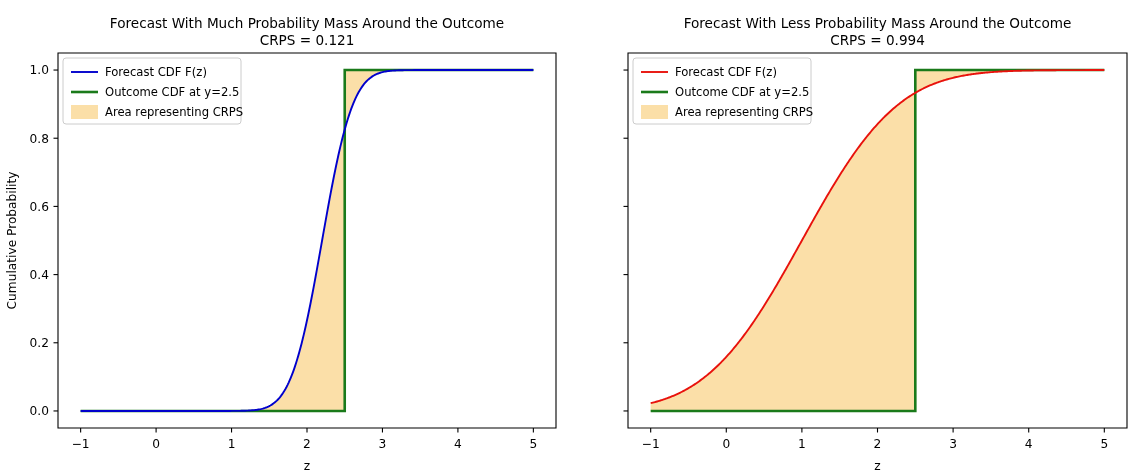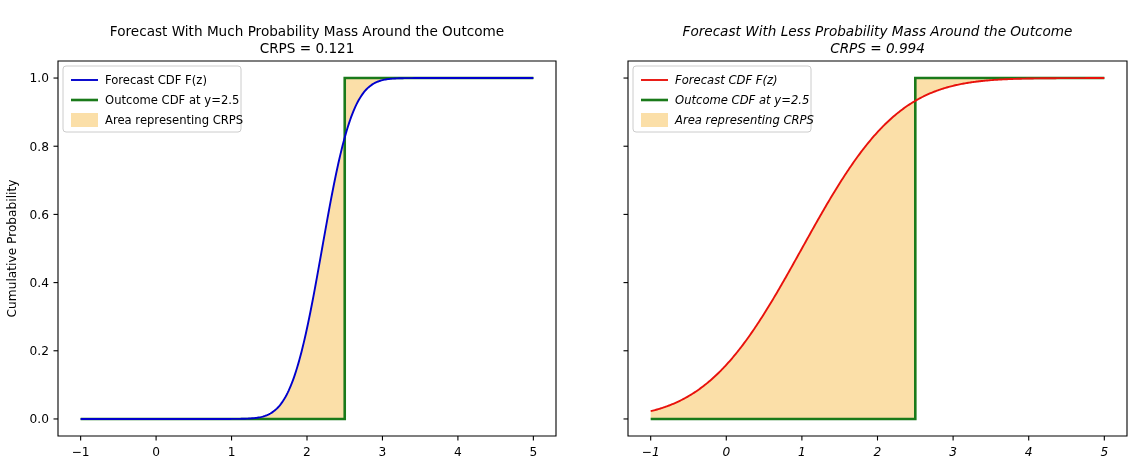--- a/index.html
+++ b/index.html
@@ -14,26 +14,26 @@
     color: #000000;
     overflow: hidden;
   }
   #figure {
     position: relative;
     width: 1142px;
     height: 470px;
   }
   .panel {
     position: absolute;
-    top: 16px;
+    top: 8px;
     width: 571px;
     height: 454px;
   }
   #panel-left  { left: 0; }
-  #panel-right { left: 571px; font-style: italic; }
+  #panel-right { left: 571px; }
   svg { display: block; }
   .title-text {
     font-size: 13.6px;
     fill: #000000;
   }
   .tick-text {
     font-size: 12.2px;
     fill: #000000;
   }
   .axis-label {

